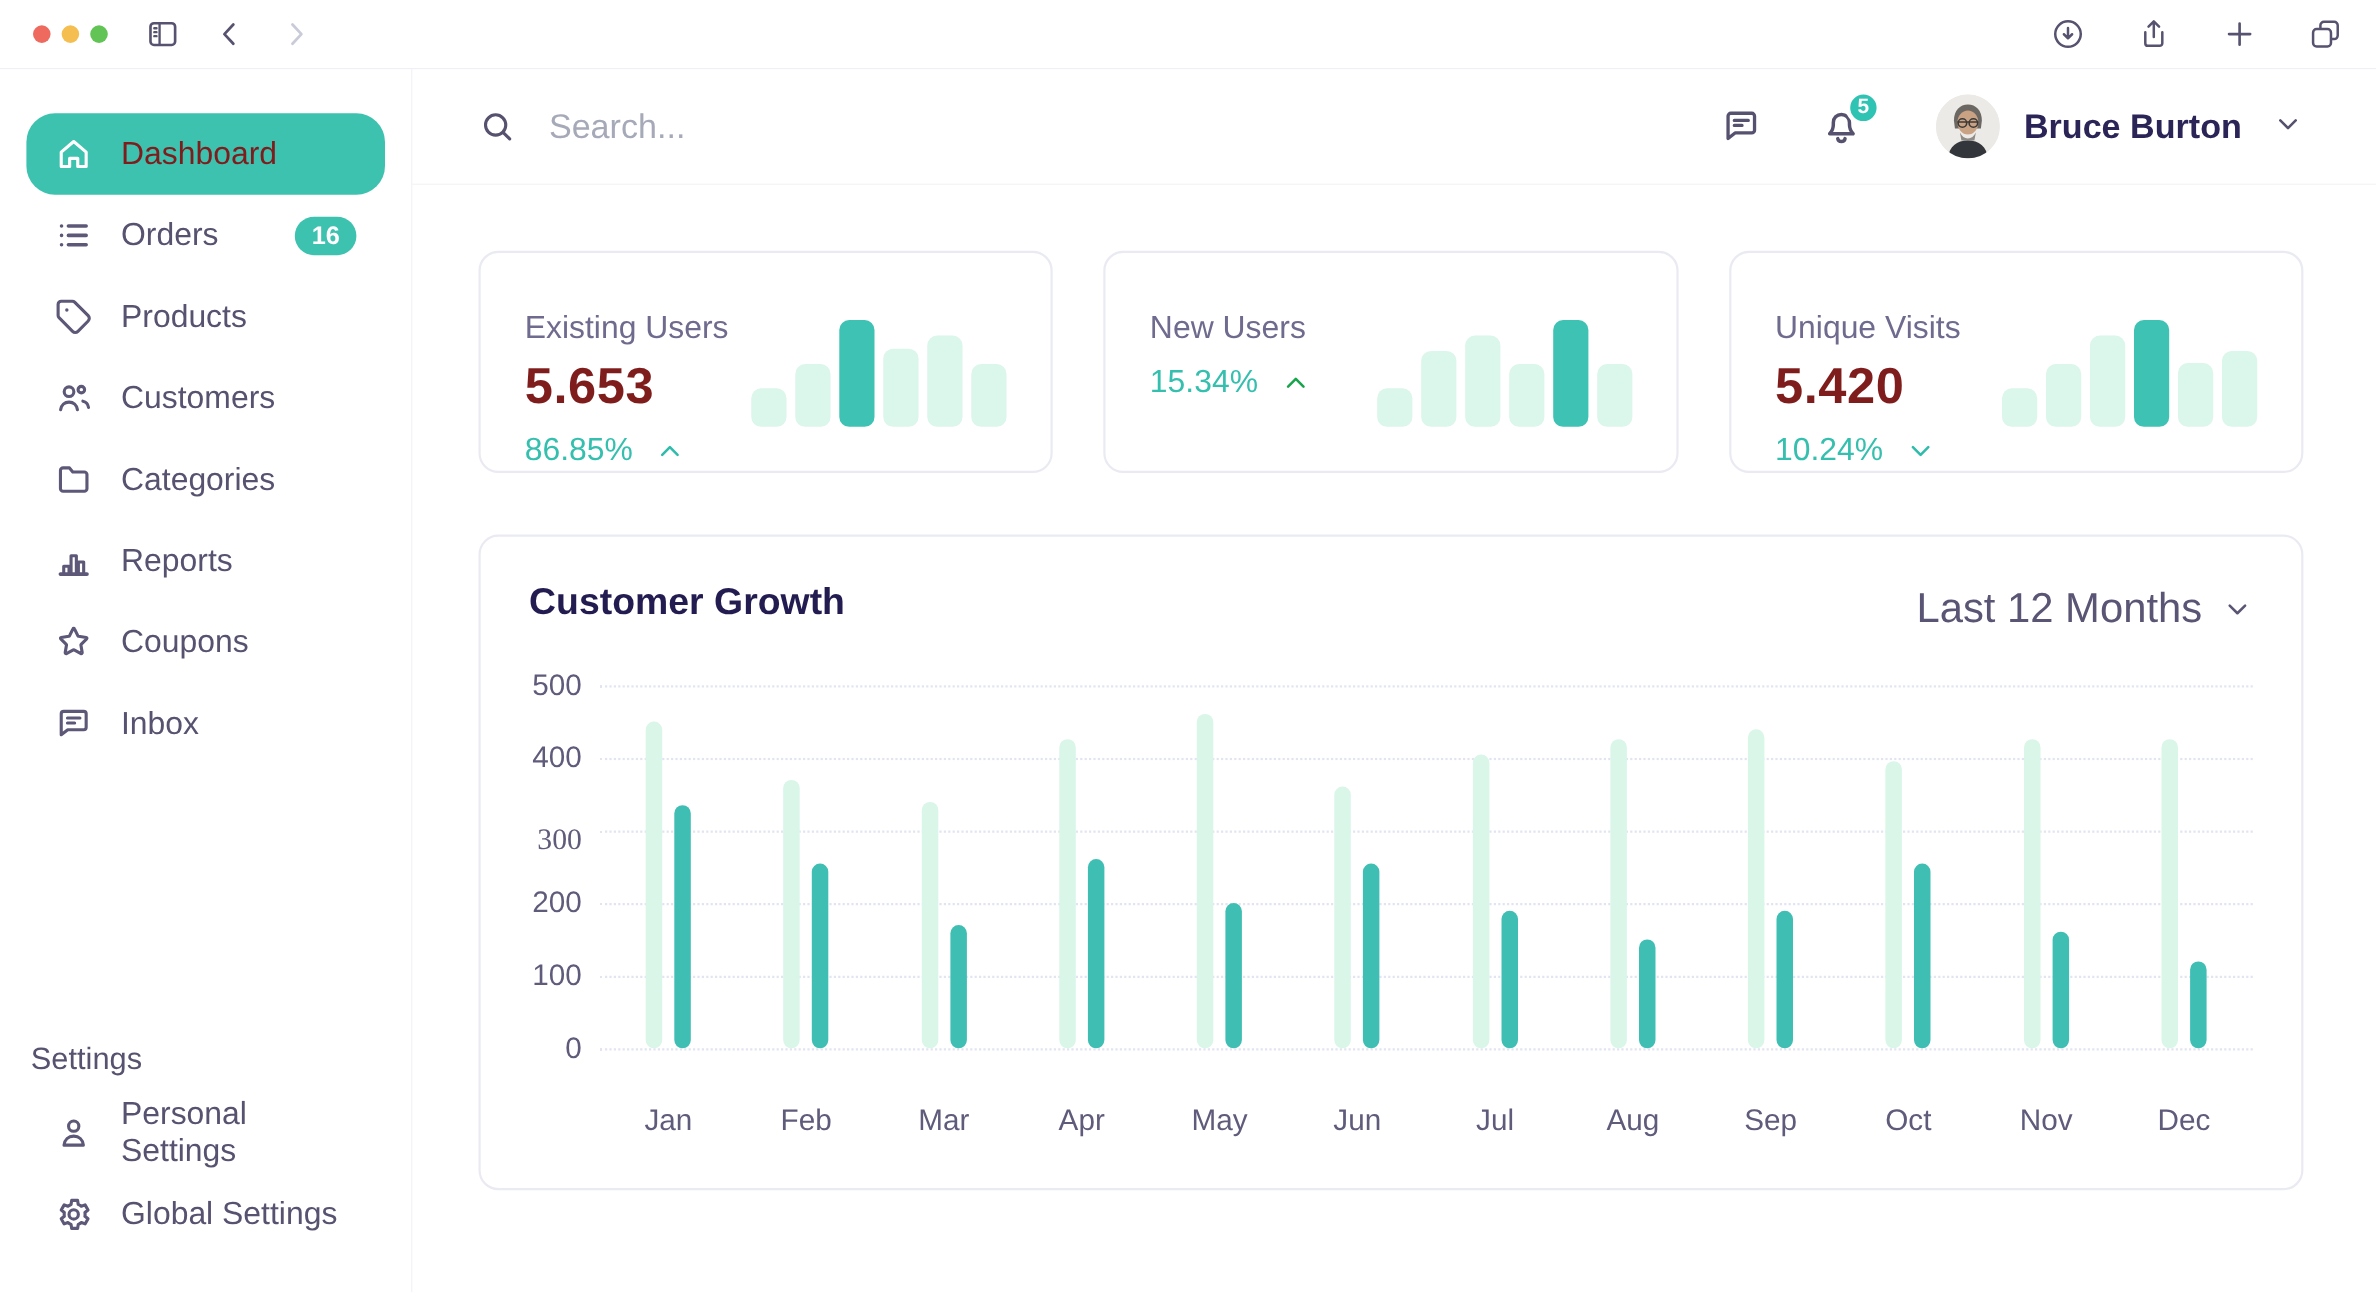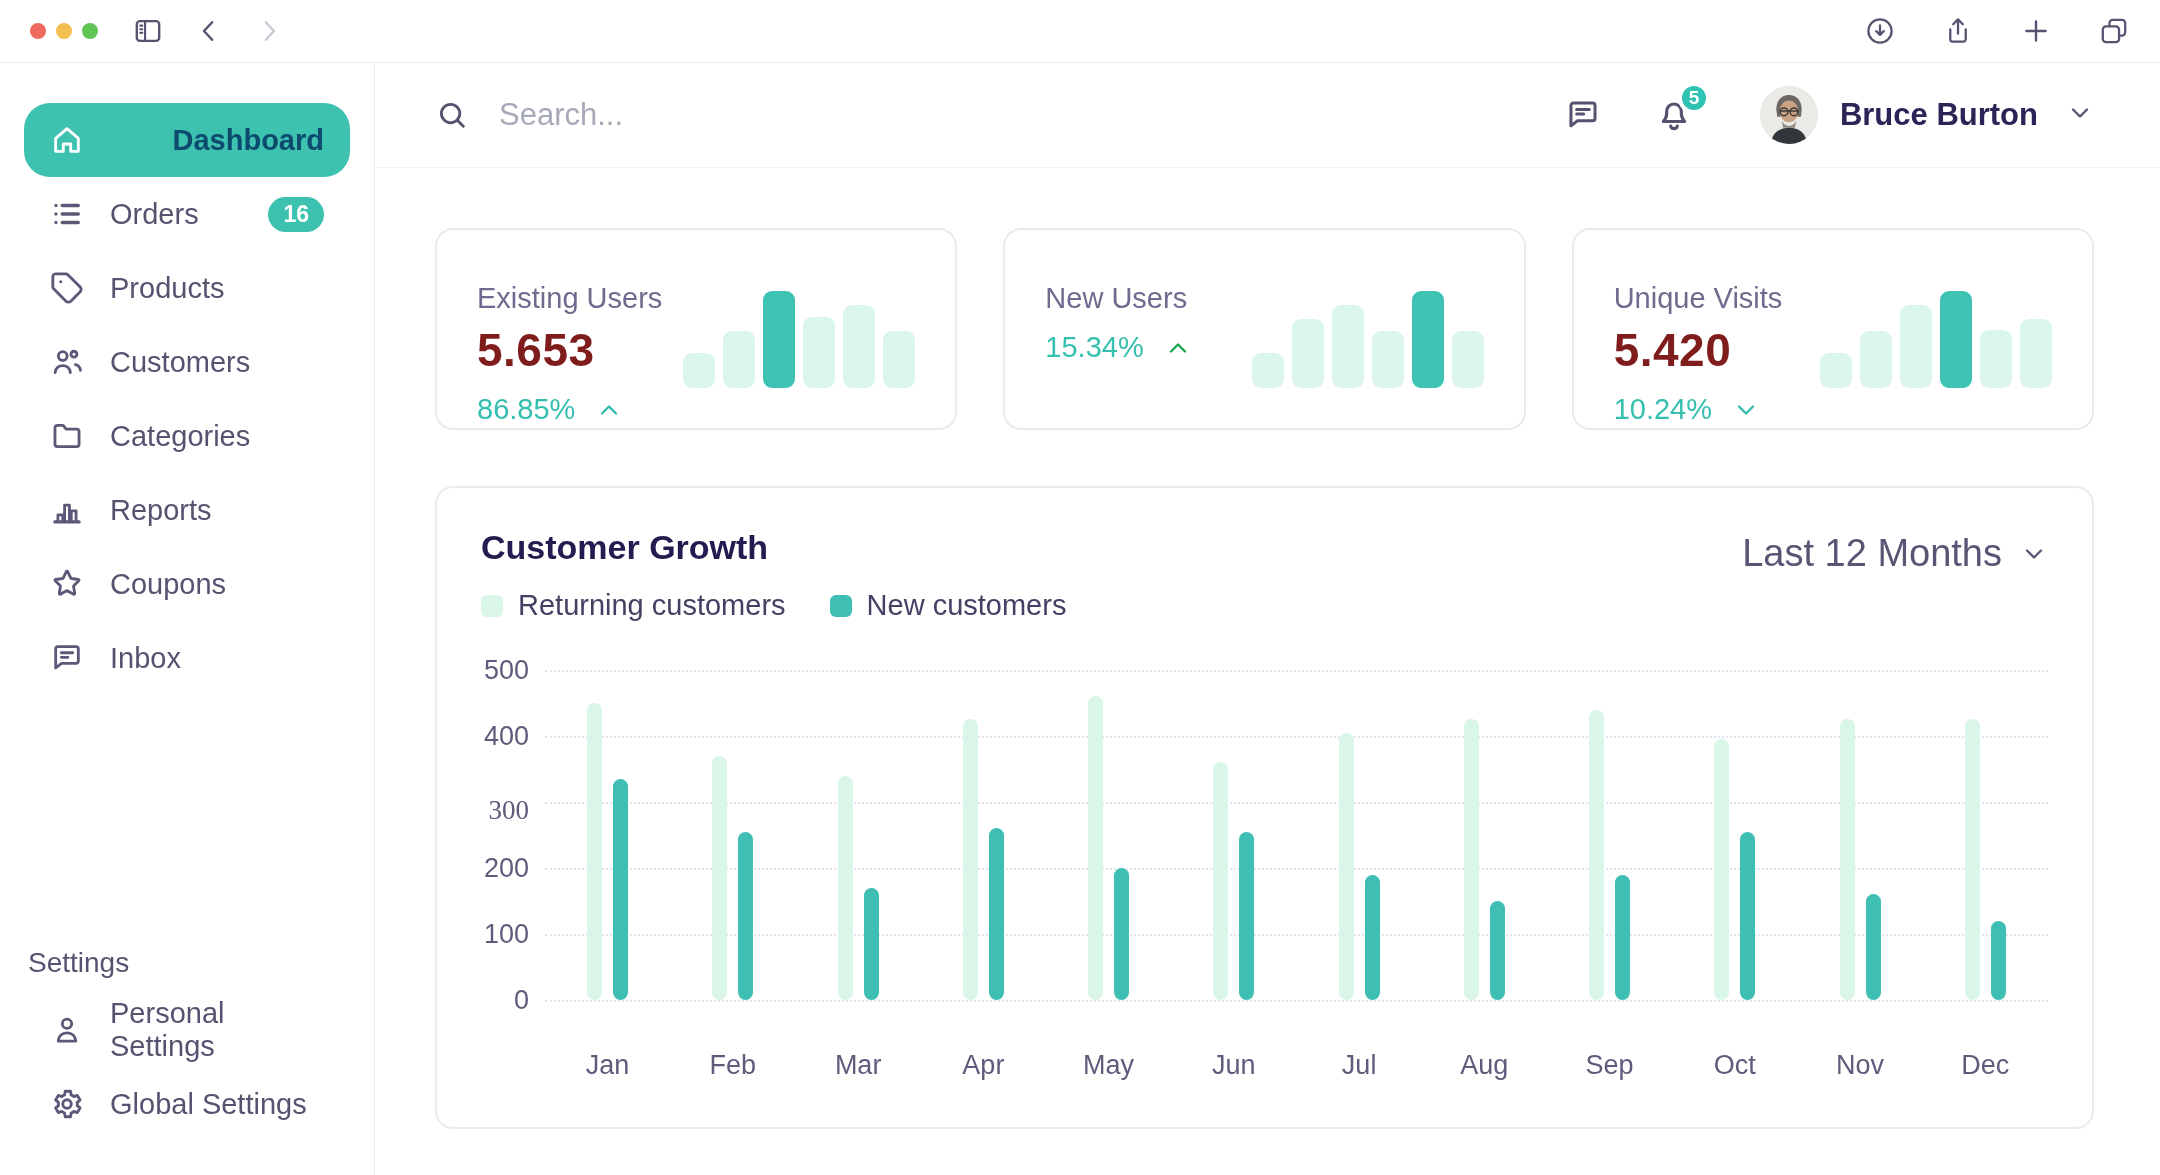--- a/index.html
+++ b/index.html
@@ -18,21 +18,21 @@
   .chrome-left { display:flex; align-items:center; gap:30px; }
   .chrome-right { margin-left:auto; display:flex; align-items:center; gap:46px; }
 
   
   .app { flex:1; display:flex; min-height:0; }
 
   .sidebar { width:375px; flex:none; border-right:1px solid #ecedf4; display:flex; flex-direction:column; padding:40px 24px 34px; background:#fff; }
   .nav-item { height:74px; display:flex; align-items:center; gap:26px; padding:0 26px; border-radius:26px; font-size:29px; color:#575270; cursor:pointer; flex:none; }
   .nav-item .nicon { width:34px; height:34px; color:#5d5878; flex:none; }
   .nav-item .nicon svg { width:100%; height:100%; display:block; }
-  .nav-item.active { background:#3dc2b0; color:#0c4a6e; font-weight:bold;justify-content:space-between; }
+  .nav-item.active { background:#3dc2b0; color:#7f1d1d; font-weight:normal; }
   .nav-item.active .nicon { color:#ffffff; }
   .nav-badge { margin-left:auto; background:#3dc2b0; color:#fff; font-size:23px; font-weight:bold; padding:6px 15px; border-radius:999px; line-height:1; }
   .settings-label { margin-top:auto; font-size:28px; color:#575270; padding:0 4px 14px; }
 
   .main { flex:1; display:flex; flex-direction:column; min-width:0; }
 
   
   .header { height:105px; flex:none; display:flex; align-items:center; padding:0 66px 0 60px; border-bottom:1px solid #f0f1f6; background:#fff; }
   .search { display:flex; align-items:center; gap:30px; flex:1; }
   .search .sicon { width:34px; height:34px; color:#55516e; }
@@ -342,30 +342,20 @@
                 <div class="mini-bar" style="height: 58px;"></div>
                 <div class="mini-bar" style="height: 69px;"></div>
               </div>
             </article>
           </div>
 
         <section class="chart-card">
           <div class="chart-head">
             <div>
               <div class="chart-title">Customer Growth</div>
-              <div class="legend" id="legend">
-                  <div class="legend-item">
-                    <span class="chip" style="background: rgb(217, 246, 233);"></span>
-                    <span>Returning customers</span>
-                  </div>
-                  <div class="legend-item">
-                    <span class="chip" style="background: rgb(63, 191, 180);"></span>
-                    <span>New customers</span>
-                  </div>
-                </div>
             </div>
             <div class="range">
               <span>Last 12 Months</span>
               <span id="range-chevron">
                   <svg width="28" height="28" viewBox="0 0 24 24" fill="none" stroke="currentColor" stroke-width="2" stroke-linecap="round" stroke-linejoin="round">
                     <path d="m6 9 6 6 6-6"></path>
                   </svg>
                 </span>
             </div>
           </div>

